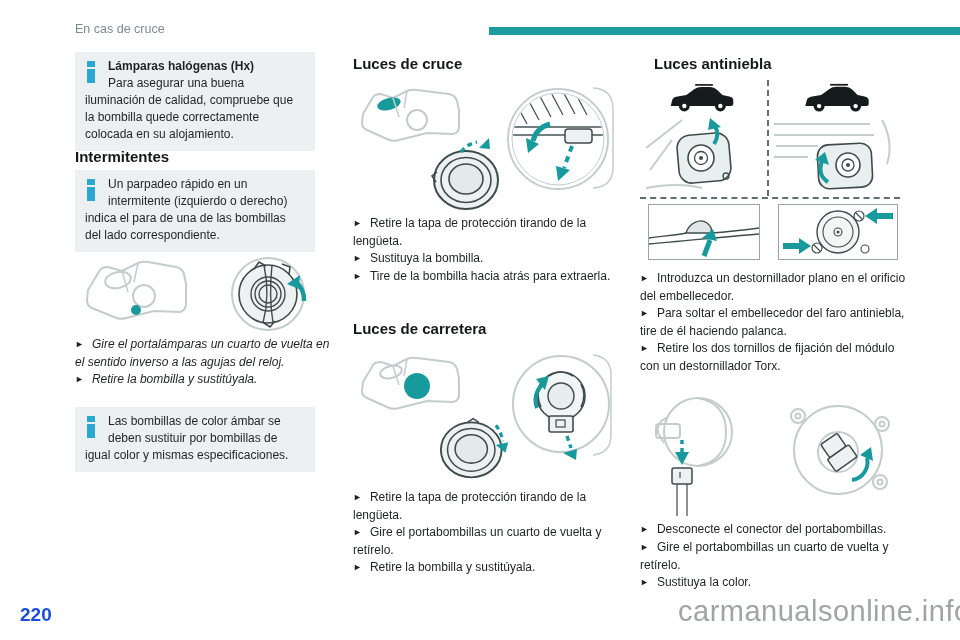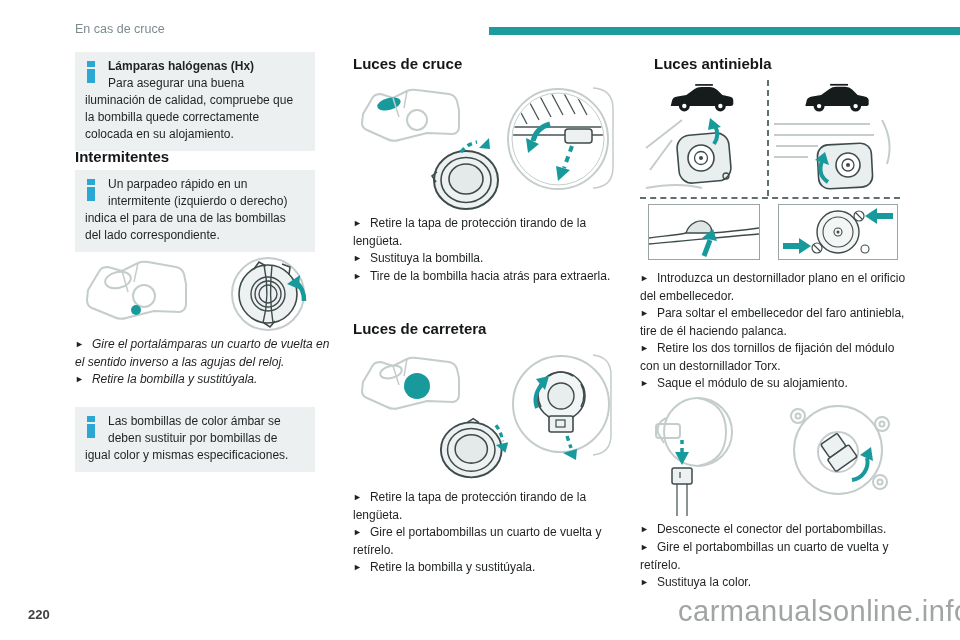--- a/index.html
+++ b/index.html
@@ -32,21 +32,21 @@
 
   
   .bullet { margin:0; }
   .bm { font-size:9px; margin-right:8px; position:relative; top:-1px; color:#1f2222; }
 
   
   .dashH { border-top:2.5px dashed #5f6e6e; }
   .dashV { border-left:2.5px dashed #5f6e6e; }
   .obox { border:1px solid #98a5a4; background:#fff; }
 
-  .foot-num { left:28px; top:606px; font-size:13px; font-weight:bold; color:#404040; }
+  .foot-num { left:20px; top:606px; font-size:19px; font-weight:bold; color:#1d4ed8; }
   .watermark { left:678px; top:603px; font-size:29px; color:#a0a4a4; letter-spacing:0.5px; }
 
   svg { display:block; }
   .lg { stroke:#c4cdcc; }
   .dk { stroke:#3f4b4b; }
 </style>
 </head>
 <body>
 
 <div class="abs hdr-label">En cas de cruce</div>
@@ -273,21 +273,20 @@
         <polygon fill="#189a9d" points="4,38 20,38 20,33 32,41 20,49 20,44 4,44"></polygon>
         <polygon fill="#189a9d" points="114,8 98,8 98,3 86,11 98,19 98,14 114,14"></polygon>
       </svg>
     </div>
   </div>
 
   <div class="abs" style="top:270px; width:266px;">
     <p class="bullet"><span class="bm">►</span><span>Introduzca un destornillador plano en el orificio del embellecedor.</span></p>
     <p class="bullet"><span class="bm">►</span><span>Para soltar el embellecedor del faro antiniebla, tire de él haciendo palanca.</span></p>
     <p class="bullet"><span class="bm">►</span><span>Retire los dos tornillos de fijación del módulo con un destornillador Torx.</span></p>
-    <p class="bullet"><span class="bm">►</span><span>Saque el módulo de su alojamiento.</span></p>
   </div>
 
   <svg class="abs" style="left:6px; top:390px;" width="252" height="126" viewBox="0 0 252 126">
     <g class="lg" fill="none" stroke-width="2">
       <circle cx="52" cy="42" r="34"></circle>
       <path d="M52 8 q28 5 28 34 q0 29 -28 34 M20 28 q-10 5 -8 15 l6 10"></path>
       <rect x="10" y="34" width="24" height="14" rx="3"></rect>
     </g>
     <rect class="dk" fill="#eef1f1" stroke-width="1.5" x="26" y="78" width="20" height="16" rx="2"></rect>
     <path class="dk" fill="none" stroke-width="1.2" d="M34 82 v6"></path>

